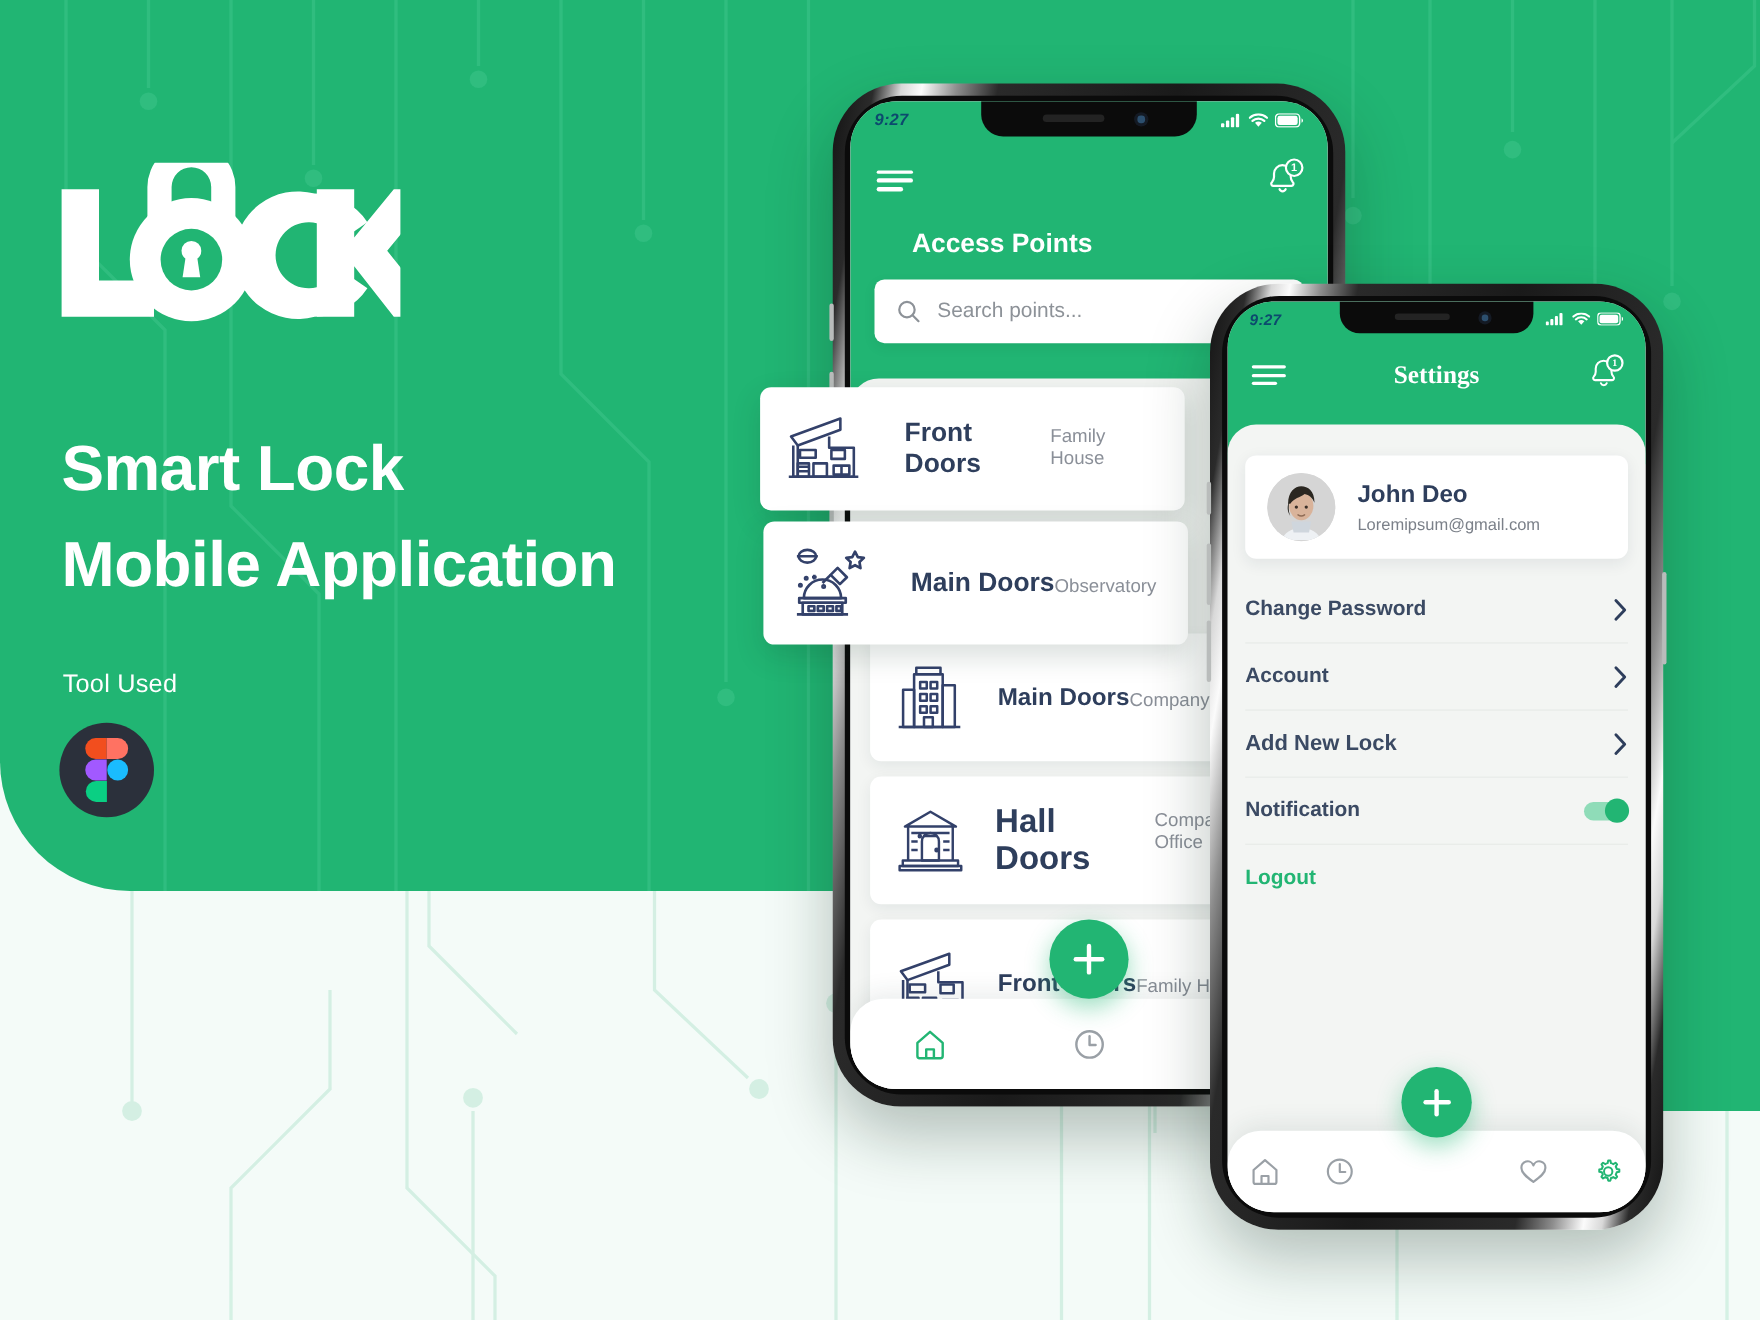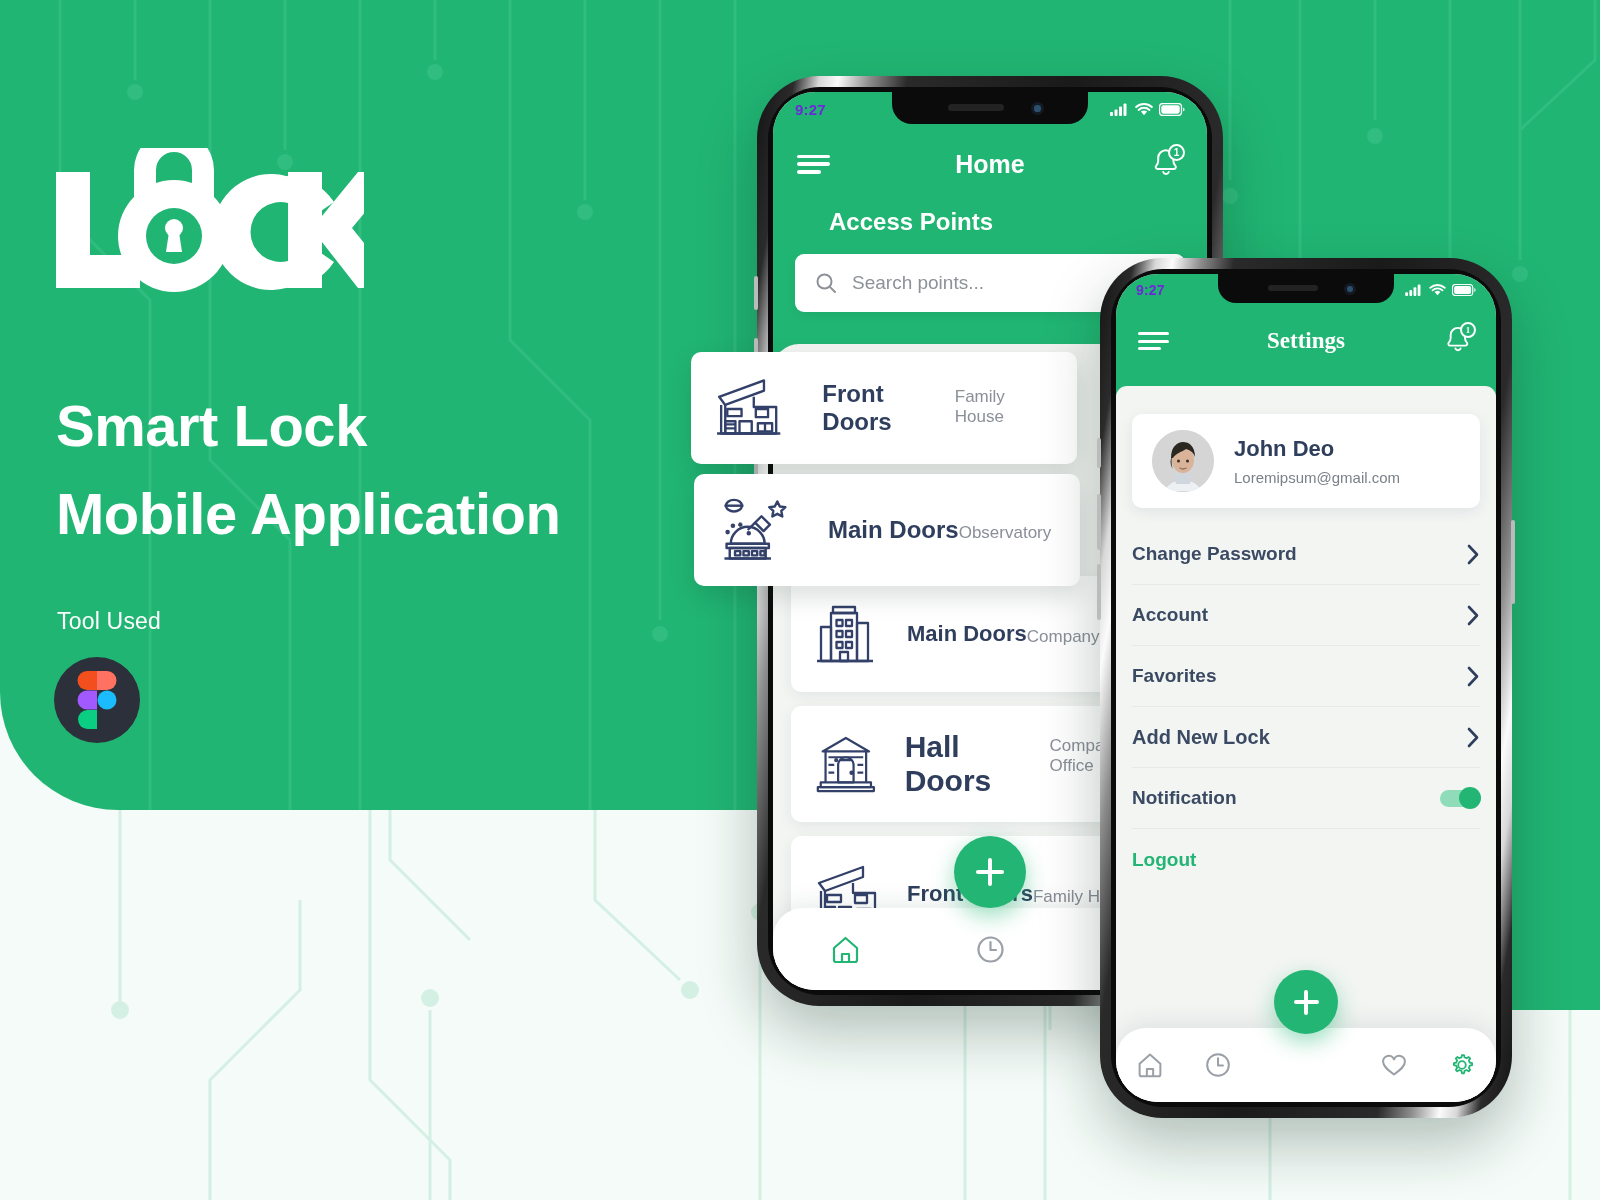--- a/index.html
+++ b/index.html
@@ -73,21 +73,21 @@
     background:#0b0b0b; z-index:30;
   }
   .notch .speaker { position:absolute; border-radius:4px; background:#232323; }
   .notch .cam { position:absolute; border-radius:50%; background:#141a24; }
   .notch .cam::after { content:""; position:absolute; inset:26%; border-radius:50%; background:#2c4f6e; }
 
   .btn-side { position:absolute; background:#b9bcbb; border-radius:2px; z-index:6; }
 
   
   .statusbar { position:absolute; left:0; right:0; top:0; display:flex; align-items:center;
-               color:#6d28d9; z-index:25; }
+               color:#0c4a6e; z-index:25;font-style:italic; }
   .sb-time { font-weight:700; letter-spacing:0.2px; }
   .sb-right { margin-left:auto; display:flex; align-items:center; }
 
   .appbar { position:absolute; left:0; right:0; display:flex; align-items:center; color:#fff; z-index:20; }
   .appbar-title { position:absolute; left:0; right:0; text-align:center; font-weight:700; }
   .hamburger { display:flex; flex-direction:column; justify-content:space-between; }
   .hamburger span { display:block; background:#fff; border-radius:3px; }
 
   .green-head { position:absolute; left:0; right:0; top:0; background:#21b573; }
 
@@ -295,21 +295,20 @@
           </svg>
         </div>
       </div>
 
       <div class="appbar" style="top:46px; height:52px; padding:0 24px;">
         <div class="hamburger" style="width:33px; height:19px;">
           <span style="height:3.2px; width:100%"></span>
             <span style="height:3.2px; width:100%"></span>
             <span style="height:3.2px; width:74%"></span>
         </div>
-        <div class="appbar-title" style="font-size:25px;">Home</div>
         <div style="margin-left:auto; position:relative;" class="bell">
           <svg width="34" height="34" viewBox="0 0 34 34">
             <path d="M9 24 h16 a2 2 0 0 0 1.3 -3.4 C25 19.2 24.4 17.8 24.4 16 v-3.2 a7.6 7.6 0 0 0 -15.2 0 V16 c0 1.8 -0.6 3.2 -1.9 4.6 A2 2 0 0 0 9 24 Z" stroke="#fff" stroke-width="2" fill="none" stroke-linejoin="round"></path>
             <path d="M14.2 27 a3 3 0 0 0 5.6 0" stroke="#fff" stroke-width="2" fill="none" stroke-linecap="round"></path>
           </svg>
           <div class="badge" style="right:-2px; top:-1px; width:17px; height:17px; font-size:10px; background:#21b573;">1</div>
         </div>
       </div>
 
       <div style="position:absolute; left:24px; top:116px; color:#fff; font-size:24px; font-weight:700; z-index:20;margin-left:32px;">Access Points</div>
@@ -514,21 +513,21 @@
         <div class="appbar-title" style="font-size:23px;">Settings</div>
         <div style="margin-left:auto; position:relative;" class="bell">
           <svg width="32" height="32" viewBox="0 0 34 34">
             <path d="M9 24 h16 a2 2 0 0 0 1.3 -3.4 C25 19.2 24.4 17.8 24.4 16 v-3.2 a7.6 7.6 0 0 0 -15.2 0 V16 c0 1.8 -0.6 3.2 -1.9 4.6 A2 2 0 0 0 9 24 Z" stroke="#fff" stroke-width="2" fill="none" stroke-linejoin="round"></path>
             <path d="M14.2 27 a3 3 0 0 0 5.6 0" stroke="#fff" stroke-width="2" fill="none" stroke-linecap="round"></path>
           </svg>
           <div class="badge" style="right:-2px; top:-1px; width:16px; height:16px; font-size:9px; background:#21b573;">1</div>
         </div>
       </div>
 
-      <div class="sheet" style="top:112px; bottom:0; background:#f3f5f3;border-radius:11px;">
+      <div class="sheet" style="top:112px; bottom:0; background:#f3f5f3;">
 
         <div class="profile-card" style="left:16px; right:16px; top:28px; height:94px; padding:0 20px;">
           <div class="avatar" style="width:62px; height:62px;">
             <svg width="62" height="62" viewBox="0 0 62 62">
               <circle cx="31" cy="31" r="31" fill="#d5d5d5"></circle>
               <path d="M31 50 c-9 0-16 5-18 11 h36 c-2-6-9-11-18-11 Z" fill="#eef1f4"></path>
               <path d="M22 44 h18 l-2 10 h-14 Z" fill="#cfd6dd"></path>
               <ellipse cx="31" cy="30" rx="11" ry="13" fill="#d9b39a"></ellipse>
               <path d="M19 28 c0-11 6-16 12-16 s12 4 12 15 c-2-5-5-7-9-8 c-4 3-10 4-13 9 Z" fill="#2b2721"></path>
               <path d="M20 26 c-1 7 0 11 1 13 c-3-4-3-9-1-13 Z" fill="#2b2721"></path>
@@ -552,26 +551,20 @@
             </svg>
           </div>
 
           <div class="setting-row" style="height:61px;">
             <span class="setting-label" style="font-size:19px;">Account</span>
             <svg class="chev" width="13" height="21" viewBox="0 0 13 21">
               <path d="M2 2 L10 10.5 L2 19" stroke="#2e3e5c" stroke-width="2.6" fill="none" stroke-linecap="round" stroke-linejoin="round"></path>
             </svg>
           </div>
 
-          <div class="setting-row" style="height:61px;">
-            <span class="setting-label" style="font-size:19px;">Favorites</span>
-            <svg class="chev" width="13" height="21" viewBox="0 0 13 21">
-              <path d="M2 2 L10 10.5 L2 19" stroke="#2e3e5c" stroke-width="2.6" fill="none" stroke-linecap="round" stroke-linejoin="round"></path>
-            </svg>
-          </div>
 
           <div class="setting-row" style="height:61px;">
             <span class="setting-label" style="font-size:20px;">Add New Lock</span>
             <svg class="chev" width="13" height="21" viewBox="0 0 13 21">
               <path d="M2 2 L10 10.5 L2 19" stroke="#2e3e5c" stroke-width="2.6" fill="none" stroke-linecap="round" stroke-linejoin="round"></path>
             </svg>
           </div>
 
           <div class="setting-row" style="height:61px;">
             <span class="setting-label" style="font-size:19px;">Notification</span>

